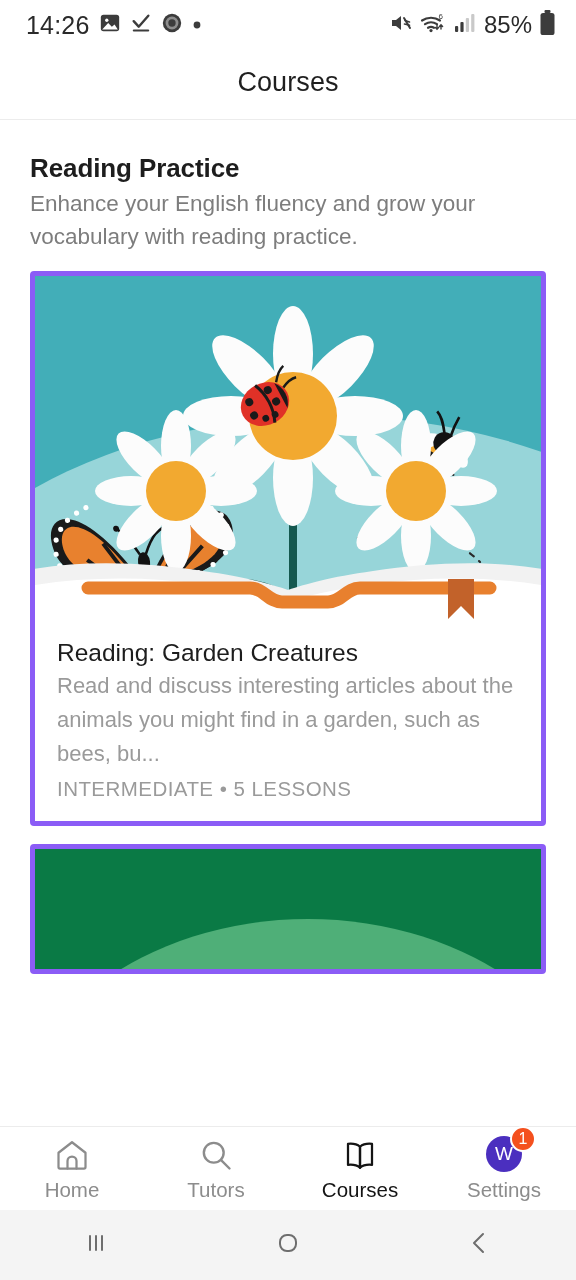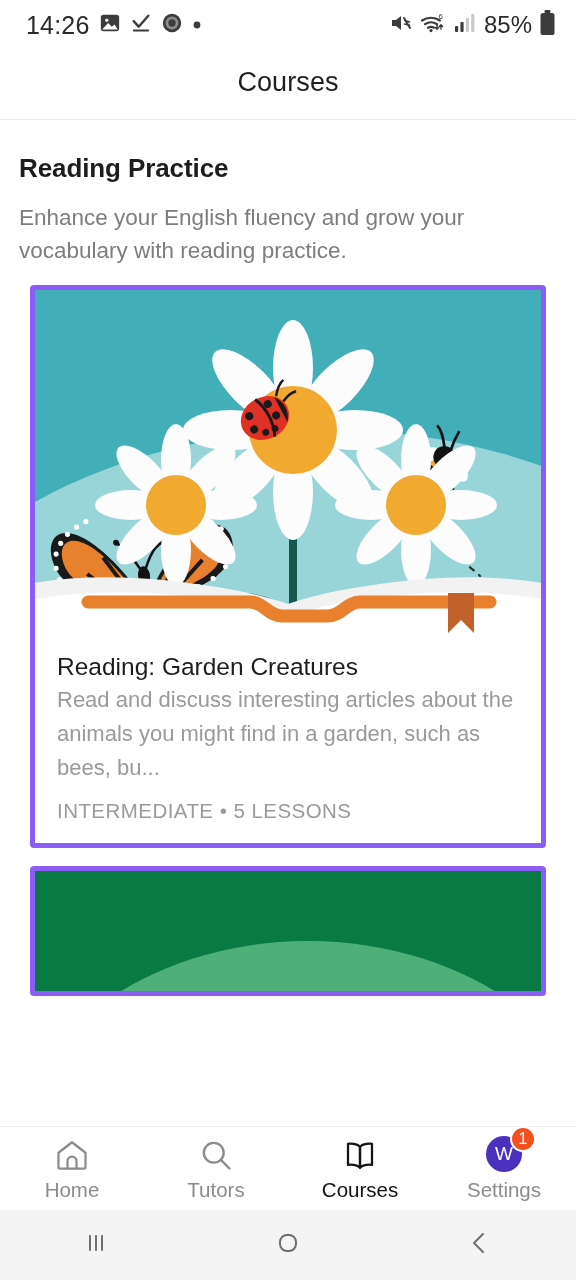--- a/index.html
+++ b/index.html
@@ -29,44 +29,44 @@
     display: flex; align-items: center; justify-content: center;
     background: #ffffff; border-bottom: 1px solid #ececec;
   }
   .appbar-title { font-size: 27px; color: #1f1f1f; letter-spacing: .1px; }
 
   
   .content {
     position: absolute; top: 121px; left: 0; width: 576px; height: 1005px;
     overflow: hidden; background: #ffffff;
   }
-  .section { padding: 0 19px; }
+  .section { padding: 0 30px; }
   .section-title {
     font-size: 26px; font-weight: bold; color: #1d1d1d;
     margin-top: 32px; letter-spacing: -.1px;
   }
   .section-desc {
     font-size: 22.5px; color: #7d7d7d; line-height: 33px;
-    margin-top: 17px; max-width: 520px;
+    margin-top: 3px; max-width: 520px;
   }
 
   
   .card {
     margin: 18px 30px 0 30px;
     border: 5px solid #8b5cf6; border-radius: 4px;
     background: #ffffff; overflow: hidden;
   }
   .card-art { position: relative; width: 100%; height: 343px; overflow: hidden; }
   .card-body { padding: 18px 22px 20px 22px; }
   .card-title { font-size: 24.5px; color: #1d1d1d; line-height: 32px; }
   .card-desc {
     font-size: 22px; color: #9a9a9a; line-height: 34px; 
   }
   .card-meta {
-    font-size: 20.5px; color: #9a9a9a; letter-spacing: .45px; margin-top: 14px;
+    font-size: 20.5px; color: #9a9a9a; letter-spacing: .45px; margin-top: 6px;
   }
 
   
   .card-green { margin-top: 18px; }
   .card-green .card-art { height: 120px; }
 
   
   .bottomnav {
     position: absolute; top: 1126px; left: 0; width: 576px; height: 84px;
     background: #ffffff; border-top: 1px solid #ececec;

